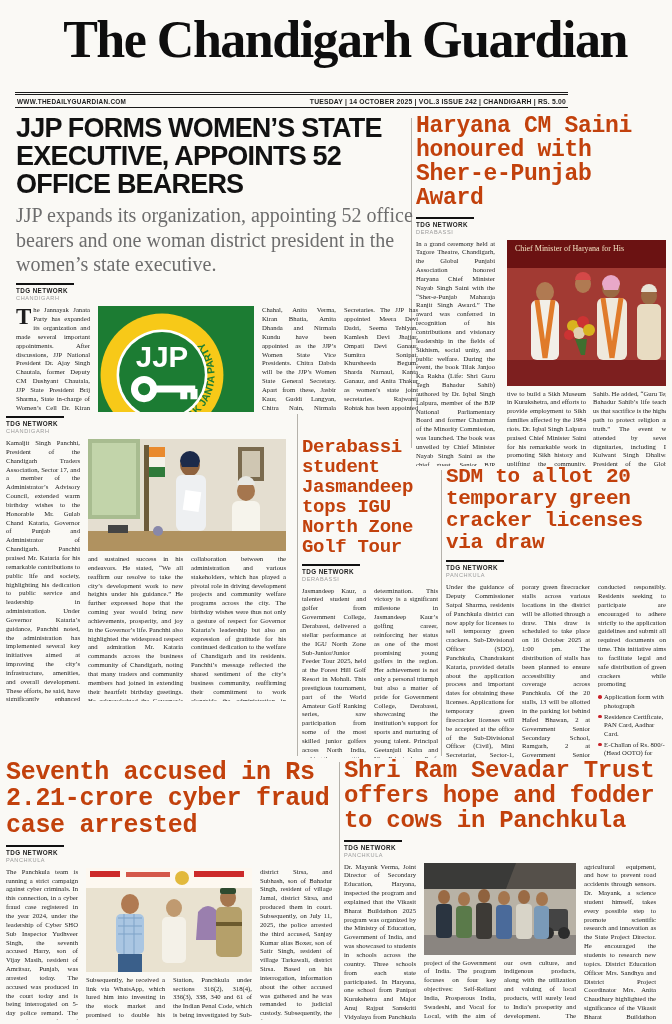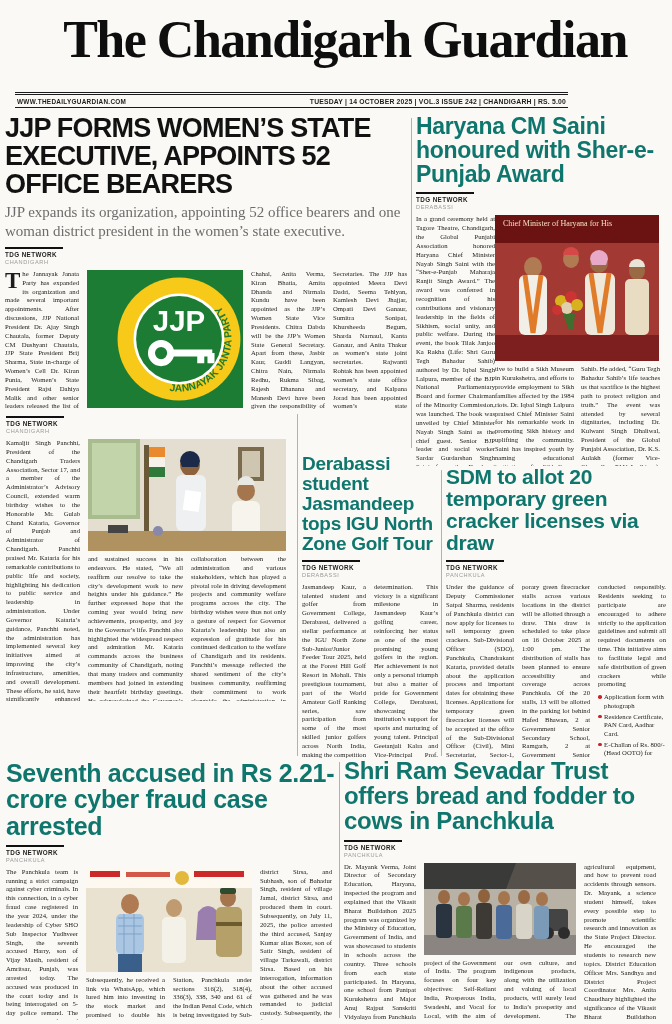--- a/index.html
+++ b/index.html
@@ -11,55 +11,55 @@
             font-weight:700;font-size:52px;line-height:1;letter-spacing:-1.5px;color:#0e0e0e;}
   .review{position:absolute;right:3px;top:70px;font-family:"Liberation Serif",serif;
           font-size:34px;color:#9d9d9d;letter-spacing:0.5px;}
   .dateline-wrap{position:absolute;left:6px;top:92px;width:549px;border-top:3px double #1a1a1a;
                  border-bottom:1px solid #1a1a1a;display:flex;justify-content:space-between;
                  align-items:center;padding:2.5px 2px;}
   .site{font-family:"Liberation Sans",sans-serif;font-weight:700;font-size:6.4px;letter-spacing:0.3px;}
   .dateinfo{font-family:"Liberation Sans",sans-serif;font-weight:700;font-size:6.8px;letter-spacing:0.2px;}
   
   .sec{position:absolute;overflow:hidden;}
-  #sec-jjp{left:5px;top:114px;width:402px;height:298px;}
+  #sec-jjp{left:16px;top:114px;width:402px;height:298px;}
   #sec-award{left:416px;top:114px;width:250px;height:352px;}
   #sec-kamaljit{left:6px;top:410px;width:289px;height:348px;}
   #sec-golf{left:302px;top:438px;width:136px;height:320px;}
   #sec-sdm{left:446px;top:466px;width:220px;height:292px;}
   #sec-cyber{left:6px;top:760px;width:330px;height:260px;}
   #sec-trust{left:344px;top:758px;width:322px;height:262px;}
   .vrule{position:absolute;width:1px;background:#b5b2ab;}
   
   .hl-sans{font-family:"Liberation Sans",sans-serif;font-weight:800;font-size:27px;line-height:1.04;
            letter-spacing:-0.8px;color:#121212;margin:0;}
-  .hl-serif{font-family:Liberation Sans, sans-serif;font-weight:700;color:#0f766e;margin:0;line-height:1.05;letter-spacing:-0.3px;}
+  .hl-serif{font-family:Liberation Mono, monospace;font-weight:700;color:#c2410c;margin:0;line-height:1.05;letter-spacing:-0.3px;}
   .hl-award{font-size:23px;}
   .hl-kamaljit{font-size:20px;}
-  .hl-golf{font-size:19px;margin-top:16px;}
+  .hl-golf{font-size:19px;}
   .hl-sdm{font-size:21px;}
   .hl-cyber{font-size:25px;}
   .hl-trust{font-size:24px;}
-  .deck{font-size:15px;line-height:1.22;color:#6d6d6d;margin:5px 0 7px;}
+  .deck{font-size:20px;line-height:1.22;color:#6d6d6d;margin:5px 0 7px;}
   
   .byline{margin:6px 0 5px;}
   .kicker{font-family:"Liberation Sans",sans-serif;font-weight:700;font-size:6.3px;letter-spacing:0.4px;
           border-top:2.5px solid #111;width:58px;padding-top:2px;}
   .loc{font-family:"Liberation Sans",sans-serif;font-size:5.6px;color:#9a9a9a;letter-spacing:0.6px;margin-top:1px;}
   
   .cols{display:flex;gap:8px;align-items:flex-start;}
   .col{font-size:6.7px;line-height:1.32;text-align:justify;margin:0;overflow:hidden;color:#1d1d1d;}
   .stack{display:flex;flex-direction:column;gap:4px;flex:none;}
   .w74{width:74px;flex:none;} .w64{width:64px;flex:none;}
   .w68{width:68px;flex:none;} .w72{width:72px;flex:none;} .w79{width:79px;flex:none;}
   .w95{width:95px;flex:none;}
   .drop::first-letter{float:left;font-size:23px;line-height:0.82;padding:2px 2px 0 0;font-weight:700;}
   
   .art{flex:none;display:block;}
-  .jjp-logo-box{width:156px;height:138px;background:#1c7c33;display:flex;align-items:center;justify-content:flex-end;flex:none;}
+  .jjp-logo-box{width:156px;height:138px;background:#1c7c33;display:flex;align-items:center;justify-content:flex-start;flex:none;}
   
   .bullet-item{display:flex;gap:2.5px;margin-top:2px;}
   .dot{width:3.6px;height:3.6px;border-radius:50%;background:#c8232a;flex:none;margin-top:2px;}
   .bullet-text{font-size:6.7px;line-height:1.3;text-align:left;}
 </style>
 </head>
 <body>
 
 <div class="page">
 
@@ -110,21 +110,21 @@
       <p class="col w74" style="height:186px;">Secretaries. The JJP has appointed Meera Devi Dadri, Seema Tehlyan, Kamlesh Devi Jhajjar, Ompati Devi Ganaur, Sumitra Sonipat, Khursheeda Begum, Sharda Narnaul, Kanta Ganaur, and Anita Thakur as women’s state joint secretaries. Rajwanti Rohtak has been appointed women’s state office secretary, and Kalpana Jorad has been appointed women’s state spokesperson. Besides these, Bimla Hamirdpur, Neelam Narnaul, Sunita Devi Dadri, Priyanka Gamdi, Tanu Sharma, Poonam Bhojawas, Asha Yadav, and Sushma Chaudhary will be members of the JJP women’s state executive</p>
     </div>
   </section>
 
   <section class="sec" id="sec-award">
     <h2 class="hl-serif hl-award">Haryana CM Saini honoured with Sher-e-Punjab Award</h2>
     <div class="byline">
       <div class="kicker">TDG NETWORK</div>
       <div class="loc">DERABASSI</div>
     </div>
-    <div class="cols" style="height:272px;gap:0;">
+    <div class="cols" style="height:272px;gap:12px;">
       <p class="col w79" style="height:272px;">In a grand ceremony held at Tagore Theatre, Chandigarh, the Global Punjabi Association honored Haryana Chief Minister Nayab Singh Saini with the “Sher-e-Punjab Maharaja Ranjit Singh Award.” The award was conferred in recognition of his contributions and visionary leadership in the fields of Sikhism, social unity, and public welfare. During the event, the book Tilak Janjoo Ka Rakha (Life: Shri Guru Tegh Bahadur Sahib) authored by Dr. Iqbal Singh Lalpura, member of the BJP National Parliamentary Board and former Chairman of the Minority Commission, was launched. The book was unveiled by Chief Minister Nayab Singh Saini as the chief guest. Senior BJP leader and social worker Sardar Gurdarshan Singh Saini from the Derabassi region was also present on the occasion. The award, presented by the Global Punjabi Association and Gurdarshan Singh Saini, recognized Chief Minister Saini for his dedicated service to Sikhism, the establishment of the Haryana Sikh Gurdwara Management Committee, the initia-</p>
       <div class="stack" style="width:164px;">
         <svg class="art" width="164" height="146" viewBox="0 0 164 146">
           <rect width="164" height="146" fill="#8f2425"></rect>
           <rect width="164" height="28" fill="#6b1212"></rect>
           <text x="8" y="11" font-family="Liberation Serif, serif" font-size="8" fill="#f3e2c2">Chief Minister of Haryana for His</text>
           <rect x="0" y="28" width="164" height="118" fill="#a23a33"></rect>
           <rect x="0" y="120" width="164" height="26" fill="#7d1f1f"></rect>
           <ellipse cx="38" cy="52" rx="9" ry="10" fill="#b07a52"></ellipse>
           <rect x="24" y="60" width="28" height="60" rx="6" fill="#f2efe8"></rect>
@@ -265,21 +265,21 @@
         <div class="cols" style="gap:8px;">
           <p class="col w79" style="height:62px;">Subsequently, he received a link via WhatsApp, which lured him into investing in the stock market and promised to double his profits. Falling prey to this deception, the complainant invested a large sum of money, and was defrauded of approximately 17.5 million. Considering the seriousness of the complaint, a case was registered at Cyber Police</p>
           <p class="col w79" style="height:62px;">Station, Panchkula under sections 316(2), 318(4), 336(3), 338, 340 and 61 of the Indian Penal Code, which is being investigated by Sub-Inspector Bhoop Singh. According to the DCP Crime, during the preliminary investigation, on December 16th, police arrested two accused, Krishna Kumar, son of Dalbir, resident of village Tukawali,</p>
         </div>
       </div>
       <p class="col w72" style="height:172px;">district Sirsa, and Subhash, son of Bahadur Singh, resident of village Jamal, district Sirsa, and produced them in court. Subsequently, on July 11, 2025, the police arrested the third accused, Sanjay Kumar alias Boxer, son of Satir Singh, resident of village Tarkawali, district Sirsa. Based on his interrogation, information about the other accused was gathered and he was remanded to judicial custody. Subsequently, the fourth accused, Tejinder Pal Singh, son of Jaipal Singh, resident of Civil Lines, Sirsa, was arrested on July 27th. He was produced in court on July 28th and taken on one-day police remand for questioning. Subsequently, on October 3rd, the fifth accused, Harjeet Singh, son of Mindar, resident of Amritsar, Punjab, was arrested. Subsequently, the sixth accused, Parvinder, son of Balwinder, was also arrested.</p>
     </div>
   </section>
 
   <section class="sec" id="sec-trust">
-    <h2 class="hl-serif hl-trust">Shri Ram Sevadar Trust offers bread and fodder to cows in Panchkula</h2>
+    <h2 class="hl-serif hl-trust">Shri Ram Sevadar Trust offers hope and fodder to cows in Panchkula</h2>
     <div class="byline">
       <div class="kicker">TDG NETWORK</div>
       <div class="loc">PANCHKULA</div>
     </div>
     <div class="cols" style="height:176px;">
       <p class="col w72" style="height:176px;">Dr. Mayank Verma, Joint Director of Secondary Education, Haryana, inspected the program and explained that the Vikasit Bharat Buildathon 2025 program was organized by the Ministry of Education, Government of India, and was showcased to students in schools across the country. Three schools from each state participated. In Haryana, one school from Panipat Kurukshetra and Major Anuj Rajput Sanskriti Vidyalaya from Panchkula district participated. Verma inspected the models created by students under the guidance of the school’s science teachers and interacted with them about research and innovation. Dr. Mayank explained that Vikasit Bharat Buildathon is an ambitious</p>
       <div class="stack" style="width:152px;">
         <svg class="art" width="152" height="92" viewBox="0 0 152 92">
           <rect width="152" height="92" fill="#b8b2a6"></rect>
           <rect width="152" height="26" fill="#55504a"></rect>

